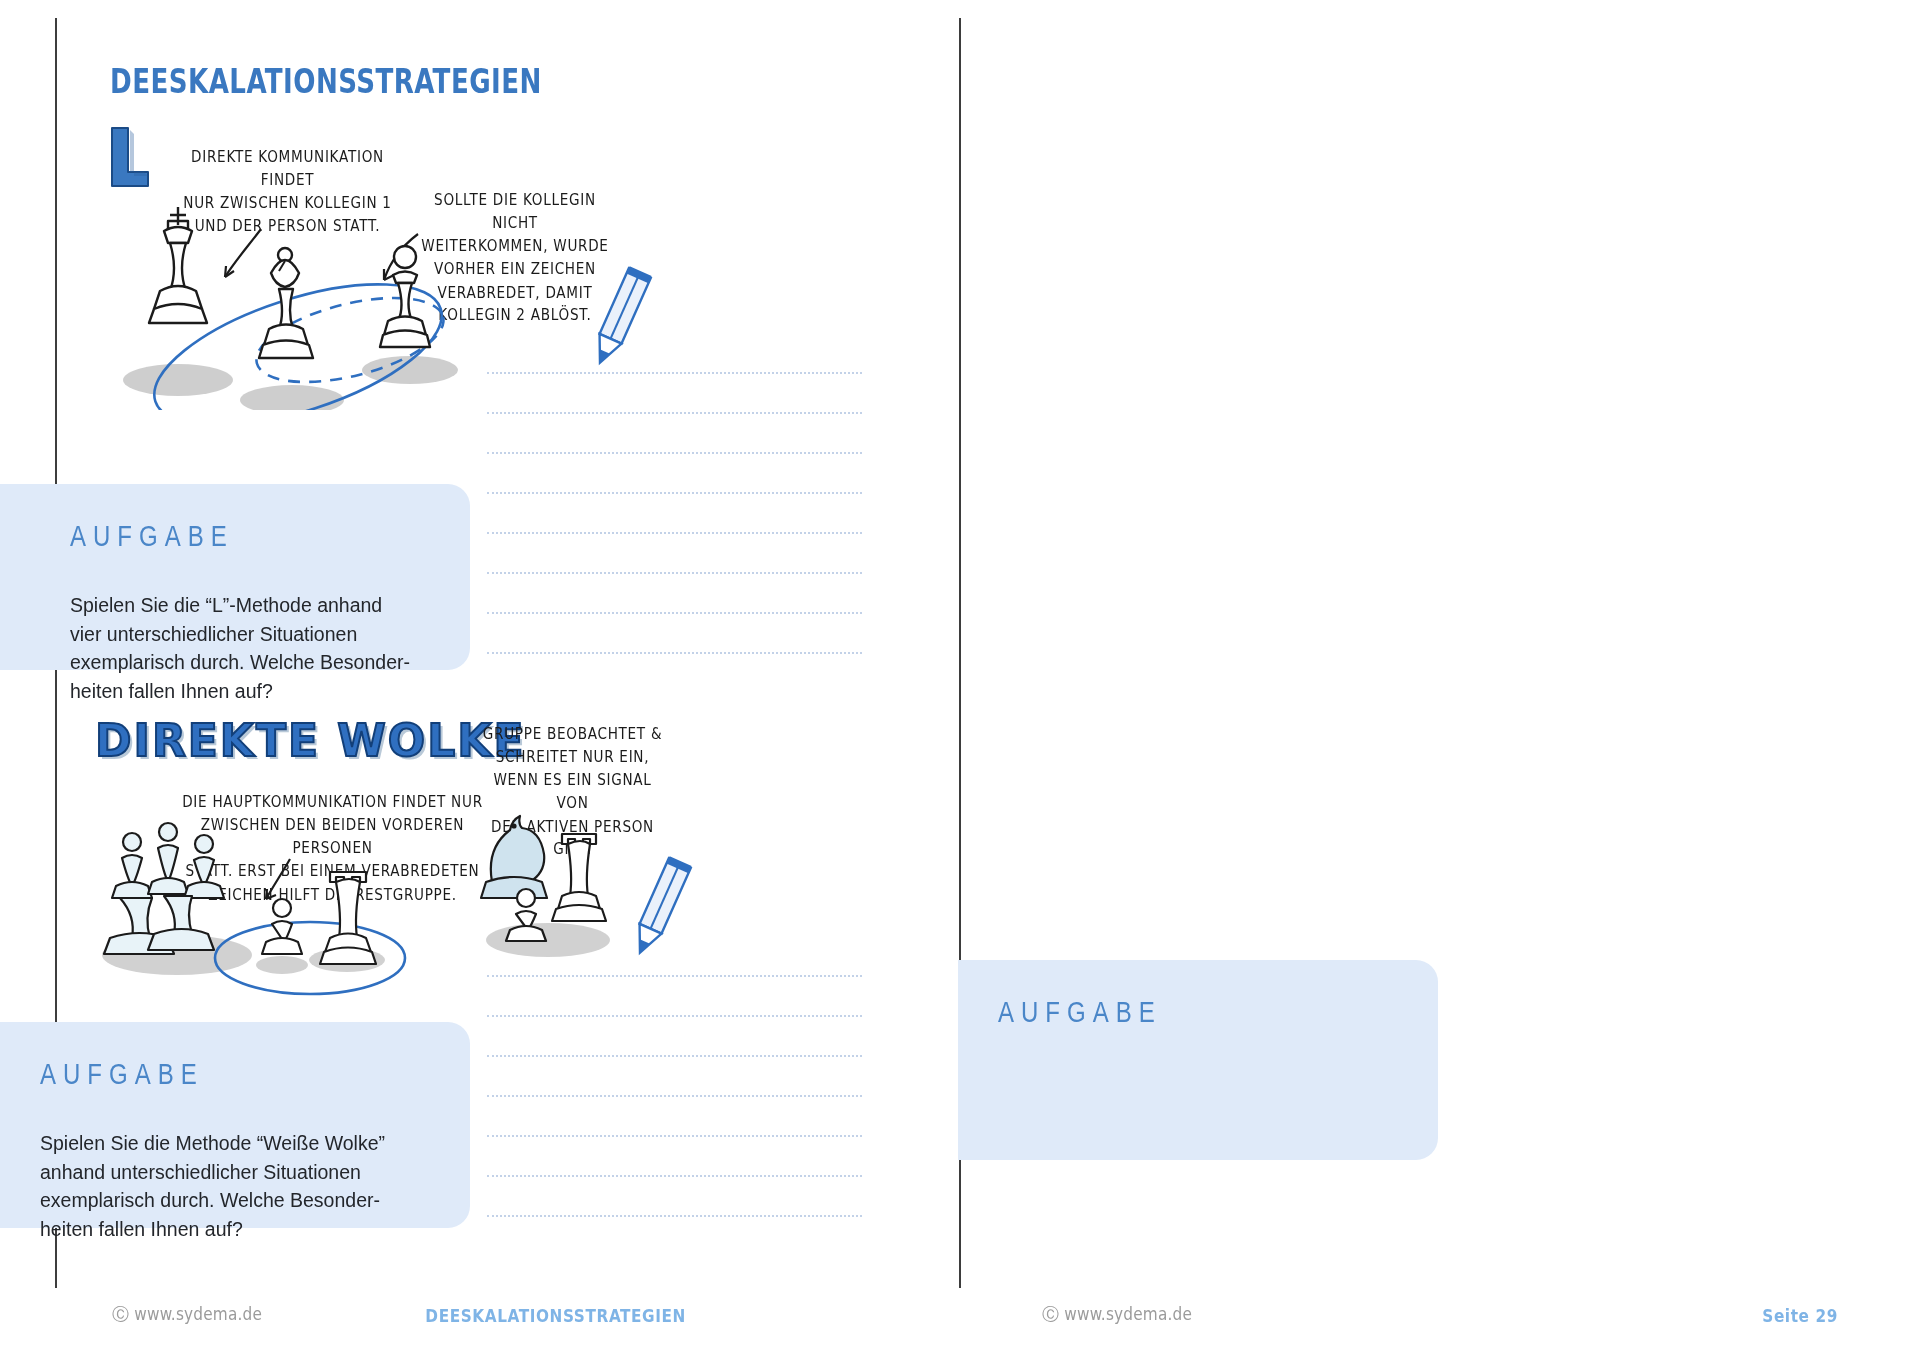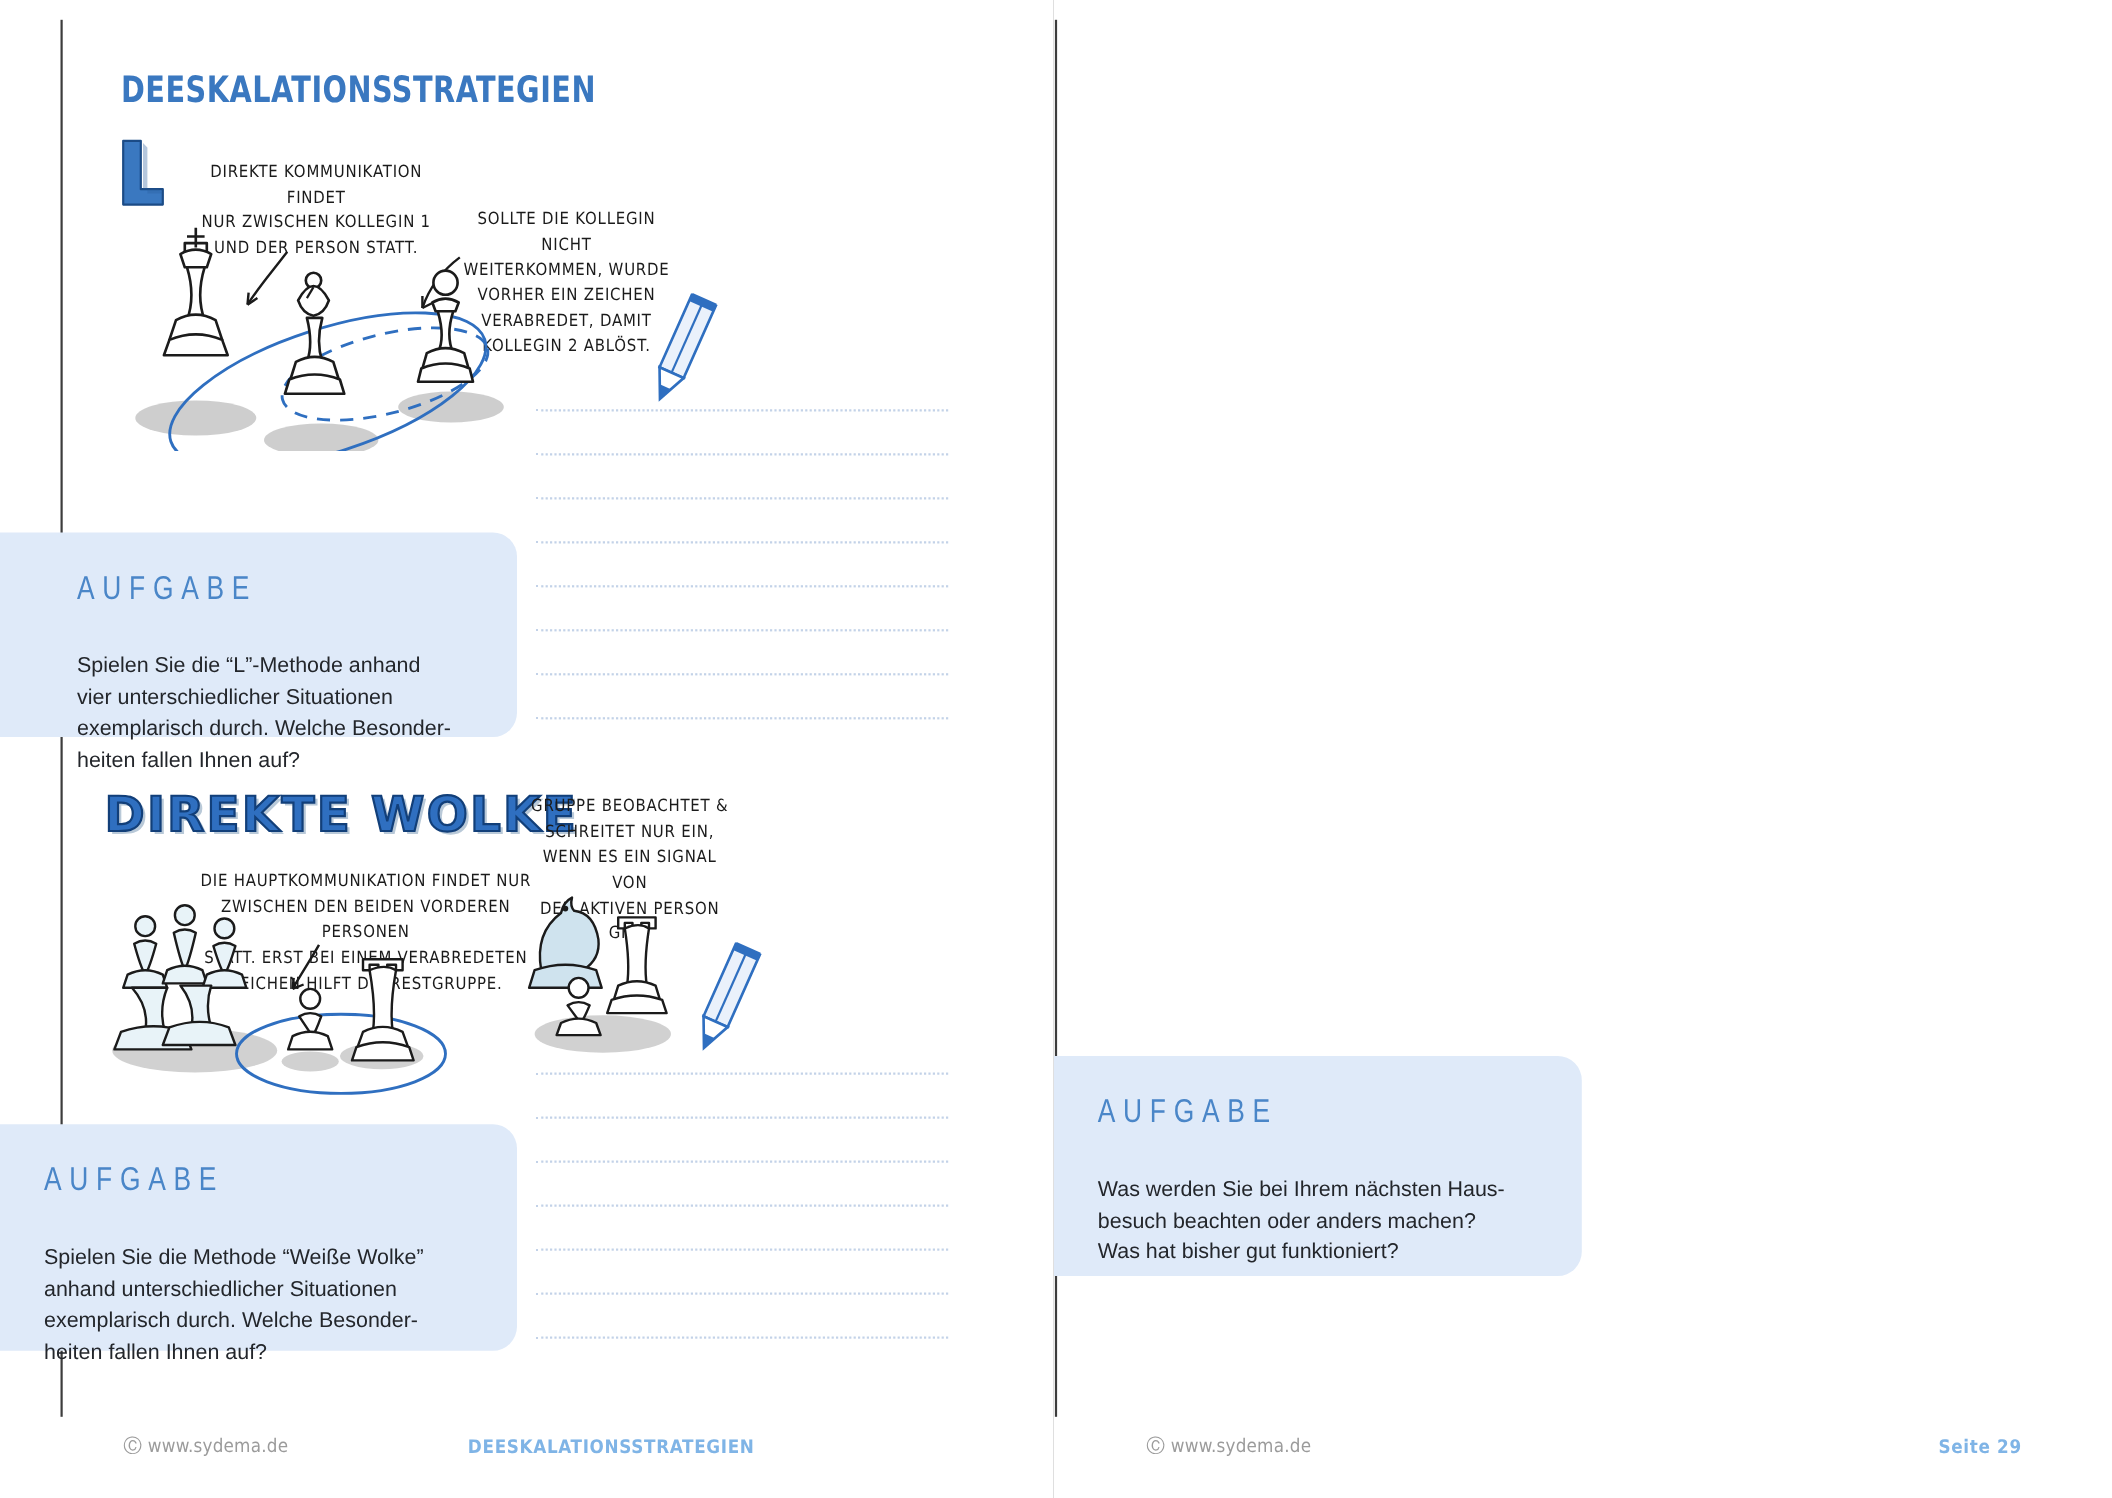--- a/index.html
+++ b/index.html
@@ -318,22 +318,19 @@
   </div>
 
   <div class="gutter"></div>
 
   <div class="page page-right">
 
     <div class="vrule vrule-right"></div>
 
     <div class="aufgabe" id="aufgabe-3">
       <span class="label">AUFGABE</span>
-      <div class="body">Was werden Sie bei Ihrem nächsten Haus-
-besuch beachten oder anders machen?
-Was hat bisher gut funktioniert?</div>
     </div>
 
     <div class="footer foot-copy" style="left:84px;">Ⓒ www.sydema.de</div>
     <div class="footer foot-sec" style="right:82px;">Seite 29</div>
   </div>
 
 </div>
 
 </body></html>

